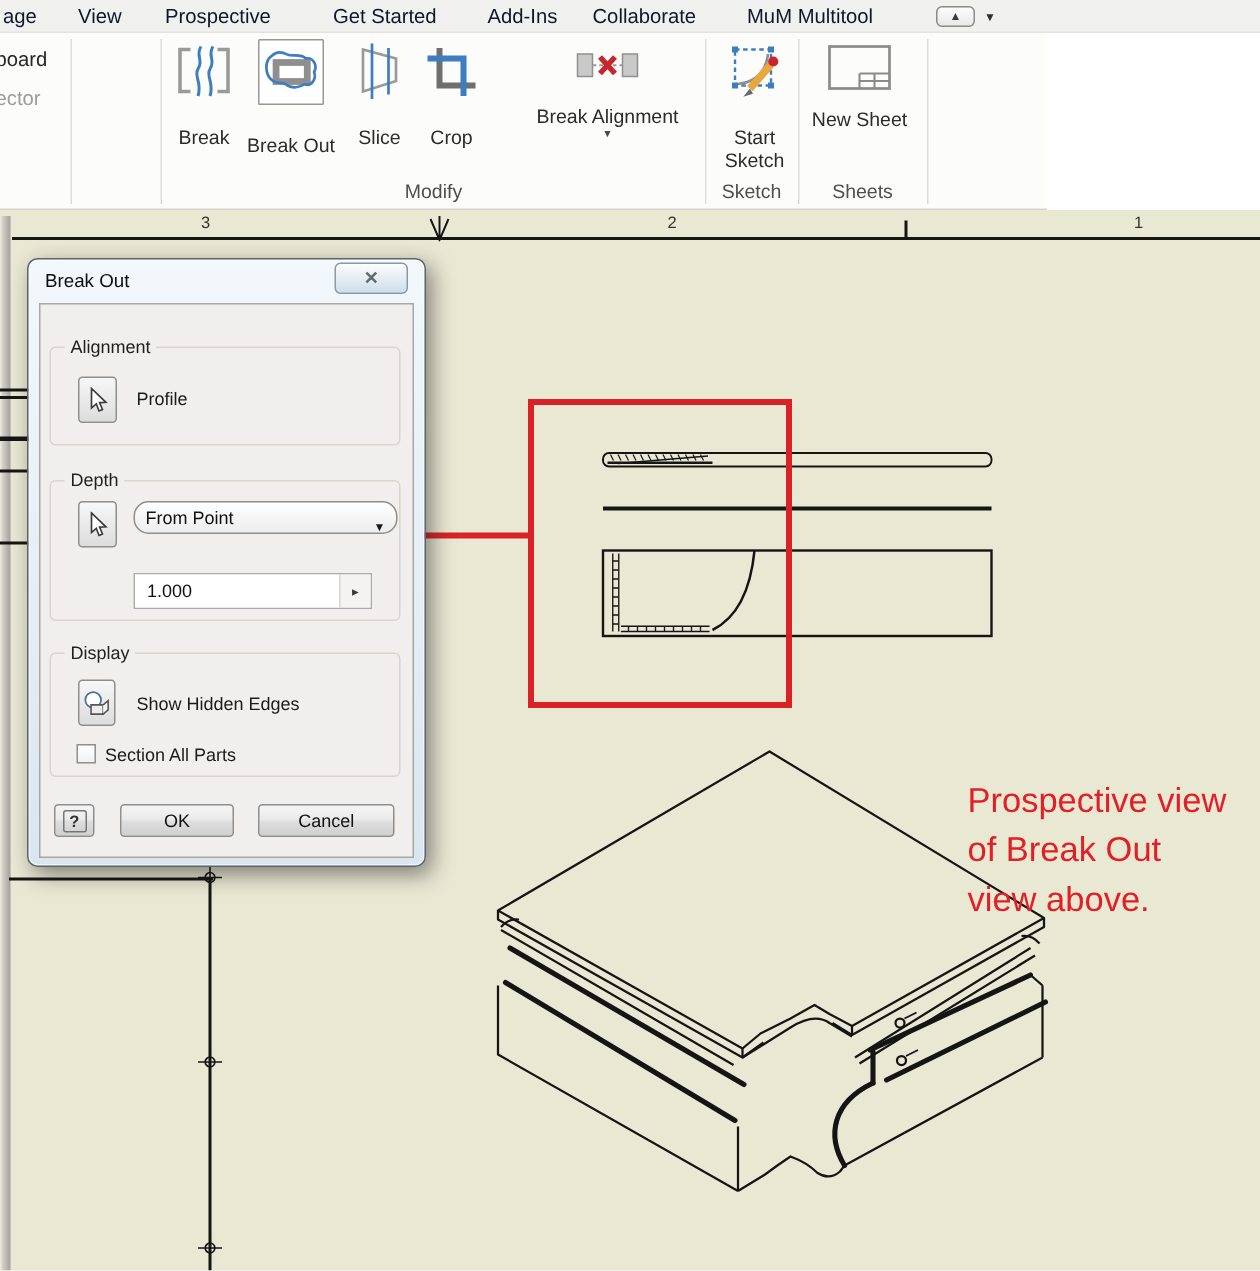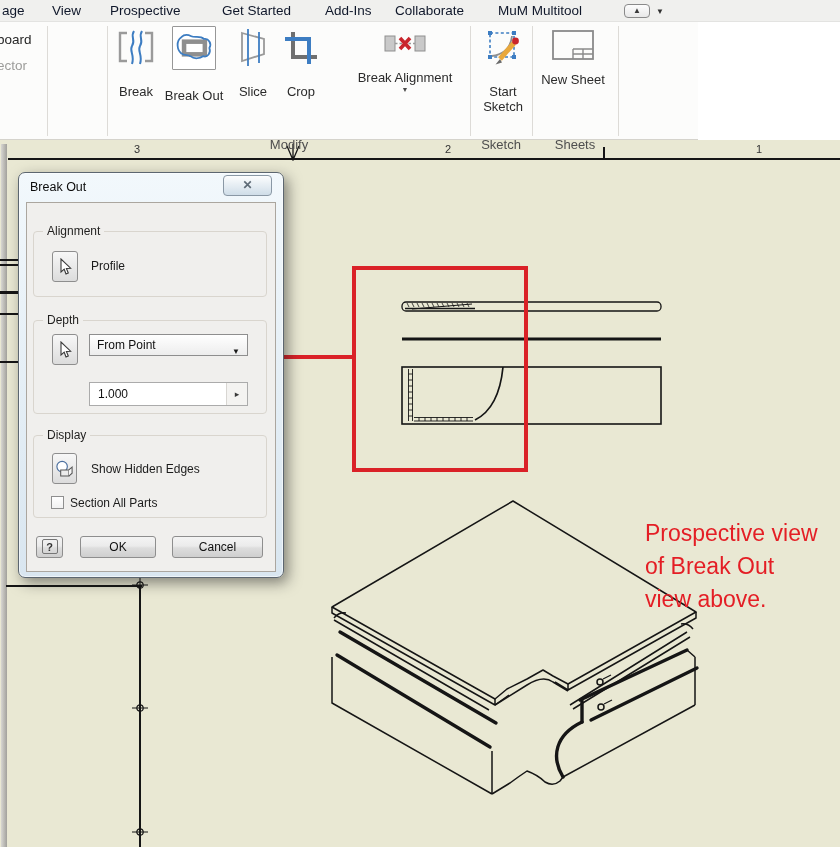--- a/index.html
+++ b/index.html
@@ -22,21 +22,21 @@
   #ribbon { position:absolute; left:0; top:22px; width:698px; height:118px;
             background:#fcfcfb; border-bottom:1px solid #d5d3cc; z-index:5; }
   .rsep { position:absolute; top:4px; width:1px; height:110px; background:#dddbd7; }
   .clip-line1 { position:absolute; left:-3px; top:10px; font-size:13.5px; color:#262626; }
   .clip-line2 { position:absolute; left:-3px; top:36px; font-size:13.5px; color:#9c9c9a; }
   .toolbtn { position:absolute; top:4px; text-align:center; cursor:pointer; }
   .toolbtn .ticon { display:block; margin:0 auto; }
   .toolbtn .tlabel { display:block; margin-top:14px; font-size:13px; color:#2b2b2b; line-height:15px; white-space:nowrap; }
   .activebox { border:1px solid #979797; background:#fff; padding:2px; border-radius:1px; }
   .acaret { display:block; font-size:7px; color:#4a4a4a; margin-top:1px; }
-  .plabel { position:absolute; top:98px; font-size:13px; color:#4e4e4e; text-align:center;margin-top:17px; }
+  .plabel { position:absolute; top:98px; font-size:13px; color:#4e4e4e; text-align:center; }
 
   
   #canvas { position:absolute; left:0; top:140px; width:840px; height:707px; background:#e9e8d3; z-index:1; }
   .sheet-strip { position:absolute; left:1px; top:4px; width:6px; height:703px;
                  background:linear-gradient(90deg,#d8d7d2,#a2a19c); }
   .ruler-line { position:absolute; left:8px; top:18px; width:832px; height:2px; background:#151515; }
   .ruler-num { position:absolute; top:3px; width:12px; text-align:center; font-size:11px; color:#333; }
   .rtick { position:absolute; top:7px; width:2px; height:11px; background:#151515; }
   .ghostline { position:absolute; left:0; background:#151515; }
   .blview-h { position:absolute; left:6px; top:445px; width:136px; height:2px; background:#151515; }
@@ -61,22 +61,22 @@
                font-size:12px; font-weight:bold; color:#5e6b77; cursor:pointer; }
   .dlg-panel { position:absolute; left:7px; top:29px; width:250px; height:370px;
                background:#f0efed; border:1px solid #aba69f; }
   .grp { position:absolute; left:6px; width:234px; border:1px solid #d9d5ce; border-radius:4px; }
   .grp-label { position:absolute; top:-8px; left:9px; background:#f0efed; padding:0 4px;
                font-size:12px; color:#201f1e; }
   .sq-btn { position:absolute; border:1px solid #8e8e8e; border-radius:3px;
             background:linear-gradient(#f7f7f7,#dcdcdc);
             display:flex; align-items:center; justify-content:center; cursor:pointer; }
   .fld-label { position:absolute; font-size:12px; color:#1b1b1b; }
-  .combo { position:absolute; left:55px; top:13px; width:159px; height:22px;
-           border:1px solid #8e8e8e; border-radius:0; background:linear-gradient(#ffffff,#ededed);
+  .combo { position:absolute; left:55px; top:13px; width:176px; height:22px;
+           border:1px solid #8e8e8e; border-radius:10px; background:linear-gradient(#ffffff,#ededed);
            font-size:12px; color:#111; line-height:20px; padding-left:7px; cursor:pointer; }
   .combo-caret { position:absolute; right:7px; top:7px; font-size:8px; color:#1a1a1a; }
   .valwrap { position:absolute; left:55px; top:61px; width:159px; height:24px;
              border:1px solid #ababab; background:#fff; }
   .valwrap input { position:absolute; left:0; top:0; width:136px; height:22px; border:none;
                    font-family:"Liberation Sans",sans-serif; font-size:12px; padding-left:8px;
                    background:#fff; outline:none; color:#111; }
   .flyout { position:absolute; right:0; top:0; width:21px; height:22px; background:#f4f3f1;
             border-left:1px solid #d8d6d2; text-align:center; line-height:22px; font-size:9px;
             color:#3a3a3a; cursor:pointer; }

